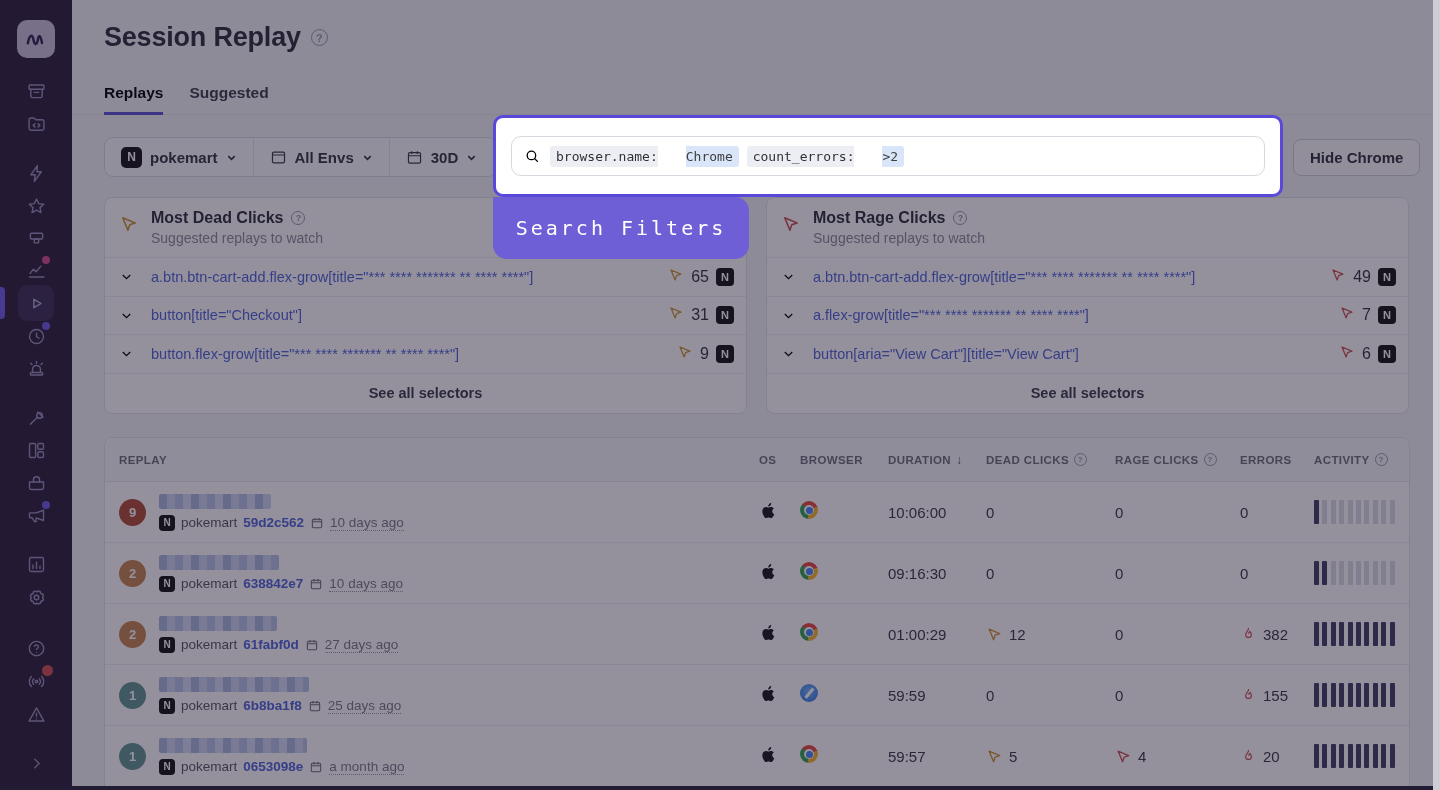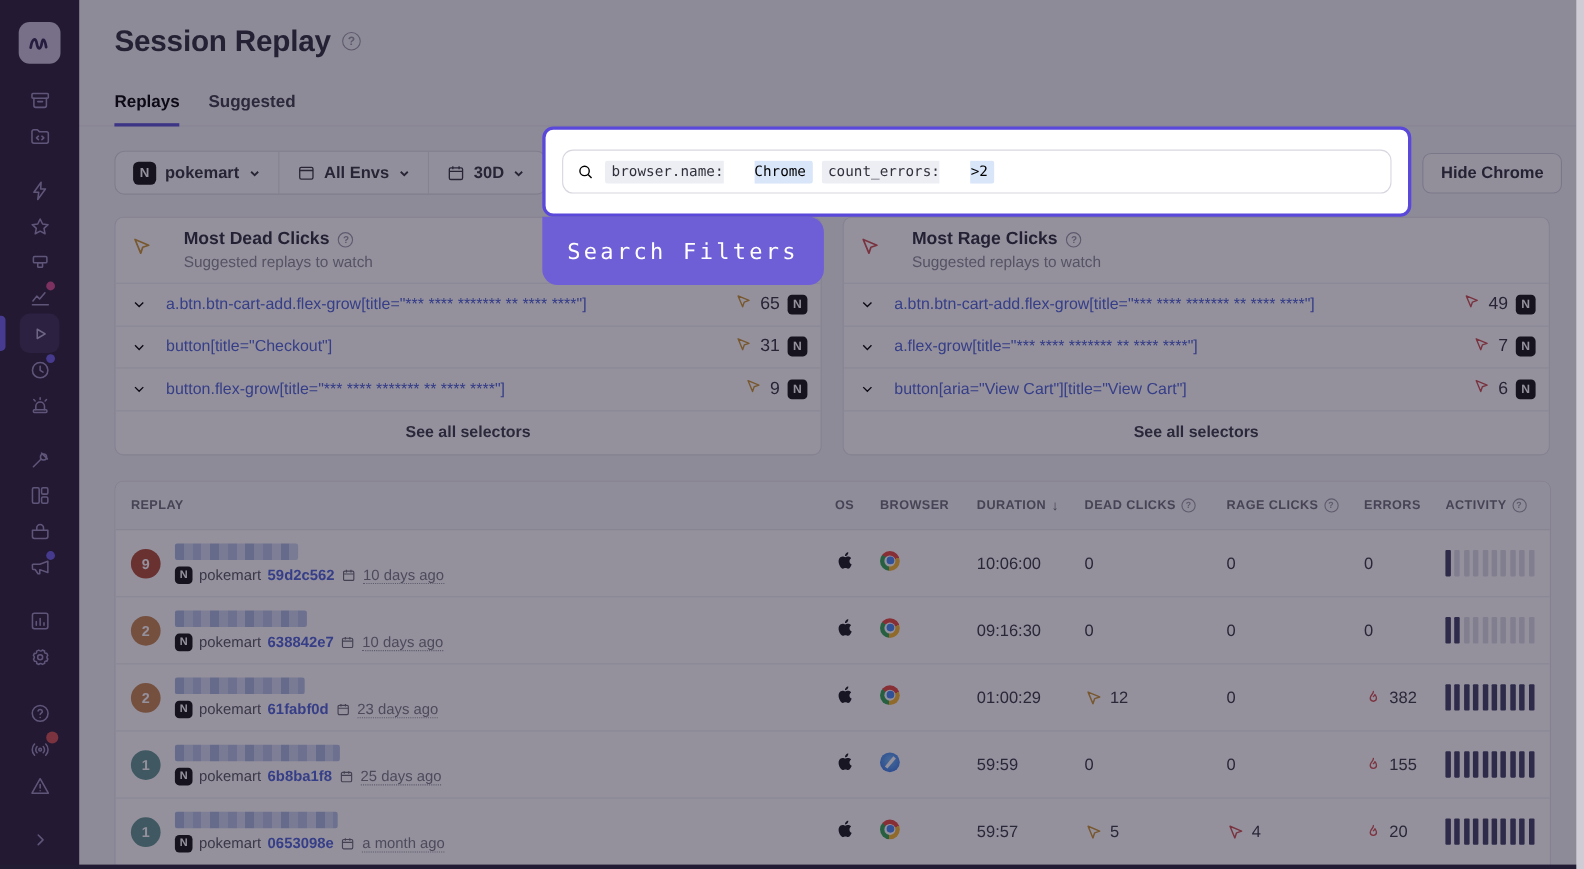--- a/index.html
+++ b/index.html
@@ -32,21 +32,21 @@
   .chev { width:11px; height:11px; stroke:#4a4956; }
   .nbadge { display:inline-flex; align-items:center; justify-content:center; background:#111; color:#fff; border-radius:5px; font-weight:700; }
   .nbadge.n20 { width:21px; height:21px; font-size:12px; }
   .nbadge.n16 { width:16px; height:16px; font-size:10px; border-radius:4px; }
   .f-ic { width:17px; height:17px; stroke:#35343f; }
   .hide-widgets { position:absolute; left:1293px; top:139px; height:37px; padding:0 16px; background:#fbfbfc; border:1px solid #cfced9; border-radius:8px; font-size:15px; font-weight:700; color:#2f2e3a; display:flex; align-items:center; }
 
   
   .card { position:absolute; top:197px; width:643px; height:217px; background:#fff; border:1px solid #e2e1e8; border-radius:8px; overflow:hidden; }
   .card.left { left:104px; } .card.right { left:766px; }
-  .card-head { display:flex; align-items:flex-start; gap:28px; padding:11px 14px 9px 14px; border-bottom:1px solid #ececf1; height:60px; }
+  .card-head { display:flex; align-items:flex-start; gap:12px; padding:11px 14px 9px 14px; border-bottom:1px solid #ececf1; height:60px; }
   .card-head svg { width:20px; height:20px; margin-top:5px; }
   .card-title { font-size:16px; font-weight:700; color:#2d2c3a; display:flex; align-items:center; gap:8px; }
   .card-sub { font-size:14px; color:#8b8a96; margin-top:3px; }
   .w-row { display:flex; align-items:center; height:38.5px; padding:0 12px 0 14px; border-bottom:1px solid #ececf1; }
   .w-chev { width:15px; height:15px; stroke:#55545f; margin-right:17px; flex:none; }
   .w-sel { flex:1; font-size:14.5px; color:#4f63d6; white-space:nowrap; overflow:hidden; }
   .w-right { display:flex; align-items:center; gap:7px; }
   .w-right svg { width:16px; height:16px; }
   .w-count { font-size:16px; color:#33323e; }
   .card-foot { height:39px; display:flex; align-items:center; justify-content:center; font-size:14.5px; font-weight:700; color:#3b3a47; }
@@ -78,21 +78,21 @@
   .bars i.on { background:#3e3d63; }
   .sortarr { font-size:12px; color:#55545f; }
 
   
   .dim { position:absolute; inset:0; background:rgba(27,21,46,0.47); z-index:40; }
   .hl-box { position:absolute; left:493px; top:115px; width:790px; height:82px; background:#fff; border:3px solid #5948d9; border-radius:10px; z-index:50; display:flex; align-items:center; padding:0 15px; }
   .search-input { flex:1; height:40px; border:1px solid #d8d7e0; border-radius:10px; display:flex; align-items:center; gap:9px; padding:0 12px; }
   .search-input svg { width:17px; height:17px; stroke:#6f6e7a; flex:none; }
   .chip { font-family:"DejaVu Sans Mono", monospace; font-size:13px; display:inline-flex; border-radius:3px; overflow:hidden;gap:28px; }
   .chip .ck { background:#eceef4; color:#30303a; padding:3px 0 3px 6px; }
-  .chip .cv { background:#d9e5f9; color:#000000; padding:3px 6px 3px 0; }
+  .chip .cv { background:#d9e5f9; color:#404040; padding:3px 6px 3px 0; }
   .tour-label { position:absolute; left:493px; top:197px; width:256px; height:62px; background:#6e5fd6; border-radius:0 14px 14px 14px; z-index:50; display:flex; align-items:center; justify-content:center; color:#fff; font-family:"DejaVu Sans Mono", monospace; font-size:20px; letter-spacing:3px; }
 
   .bottom-strip { position:absolute; left:0; right:0; bottom:0; height:4px; background:#262038; z-index:10; }
   .scroll-track { position:absolute; right:0; top:0; width:7px; height:790px; background:#cfccd6; z-index:45; }
 </style>
 </head>
 <body>
 
 <aside class="sidebar">
   <div class="logo">
@@ -511,21 +511,21 @@
          <div class="meta">
            <span class="nbadge n16">N</span>
            <span>pokemart</span>
            <span class="rid">61fabf0d</span>
            <span style="display:inline-flex;width:14px;">
                 <svg class="cal" viewBox="0 0 24 24" fill="none" stroke="currentColor" stroke-width="1.8">
                   <rect x="4" y="5.5" width="16" height="14.5" rx="2"></rect>
                   <path d="M4 10h16M8.5 3.5v4M15.5 3.5v4"></path>
                 </svg>
               </span>
-           <span class="age">23 days ago</span>
+           <span class="age">27 days ago</span>
          </div>
        </div>
      </div>
      <div class="os-apple"><svg viewBox="0 0 24 24">
             <path fill="#17171c" d="M16.7 12.9c0-2.3 1.9-3.4 2-3.5-1.1-1.6-2.8-1.8-3.4-1.8-1.4-.1-2.8.8-3.5.8-.7 0-1.8-.8-3-.8-1.5 0-3 .9-3.8 2.3-1.6 2.8-.4 7 1.2 9.3.8 1.1 1.7 2.4 2.9 2.3 1.2 0 1.6-.7 3-.7s1.8.7 3 .7c1.3 0 2.1-1.1 2.9-2.3.9-1.3 1.3-2.6 1.3-2.7-.1 0-2.6-1-2.6-3.6zM14.4 5.6c.6-.8 1.1-1.9 1-3-1 0-2.1.6-2.8 1.4-.6.7-1.2 1.9-1 2.9 1.1.1 2.1-.5 2.8-1.3z"></path>
           </svg></div>
      <div><span class="chrome" style="display:inline-block"></span></div>
      <div class="num">01:00:29</div>
      <div class="num">
           <span style="display:inline-flex;width:17px;">

